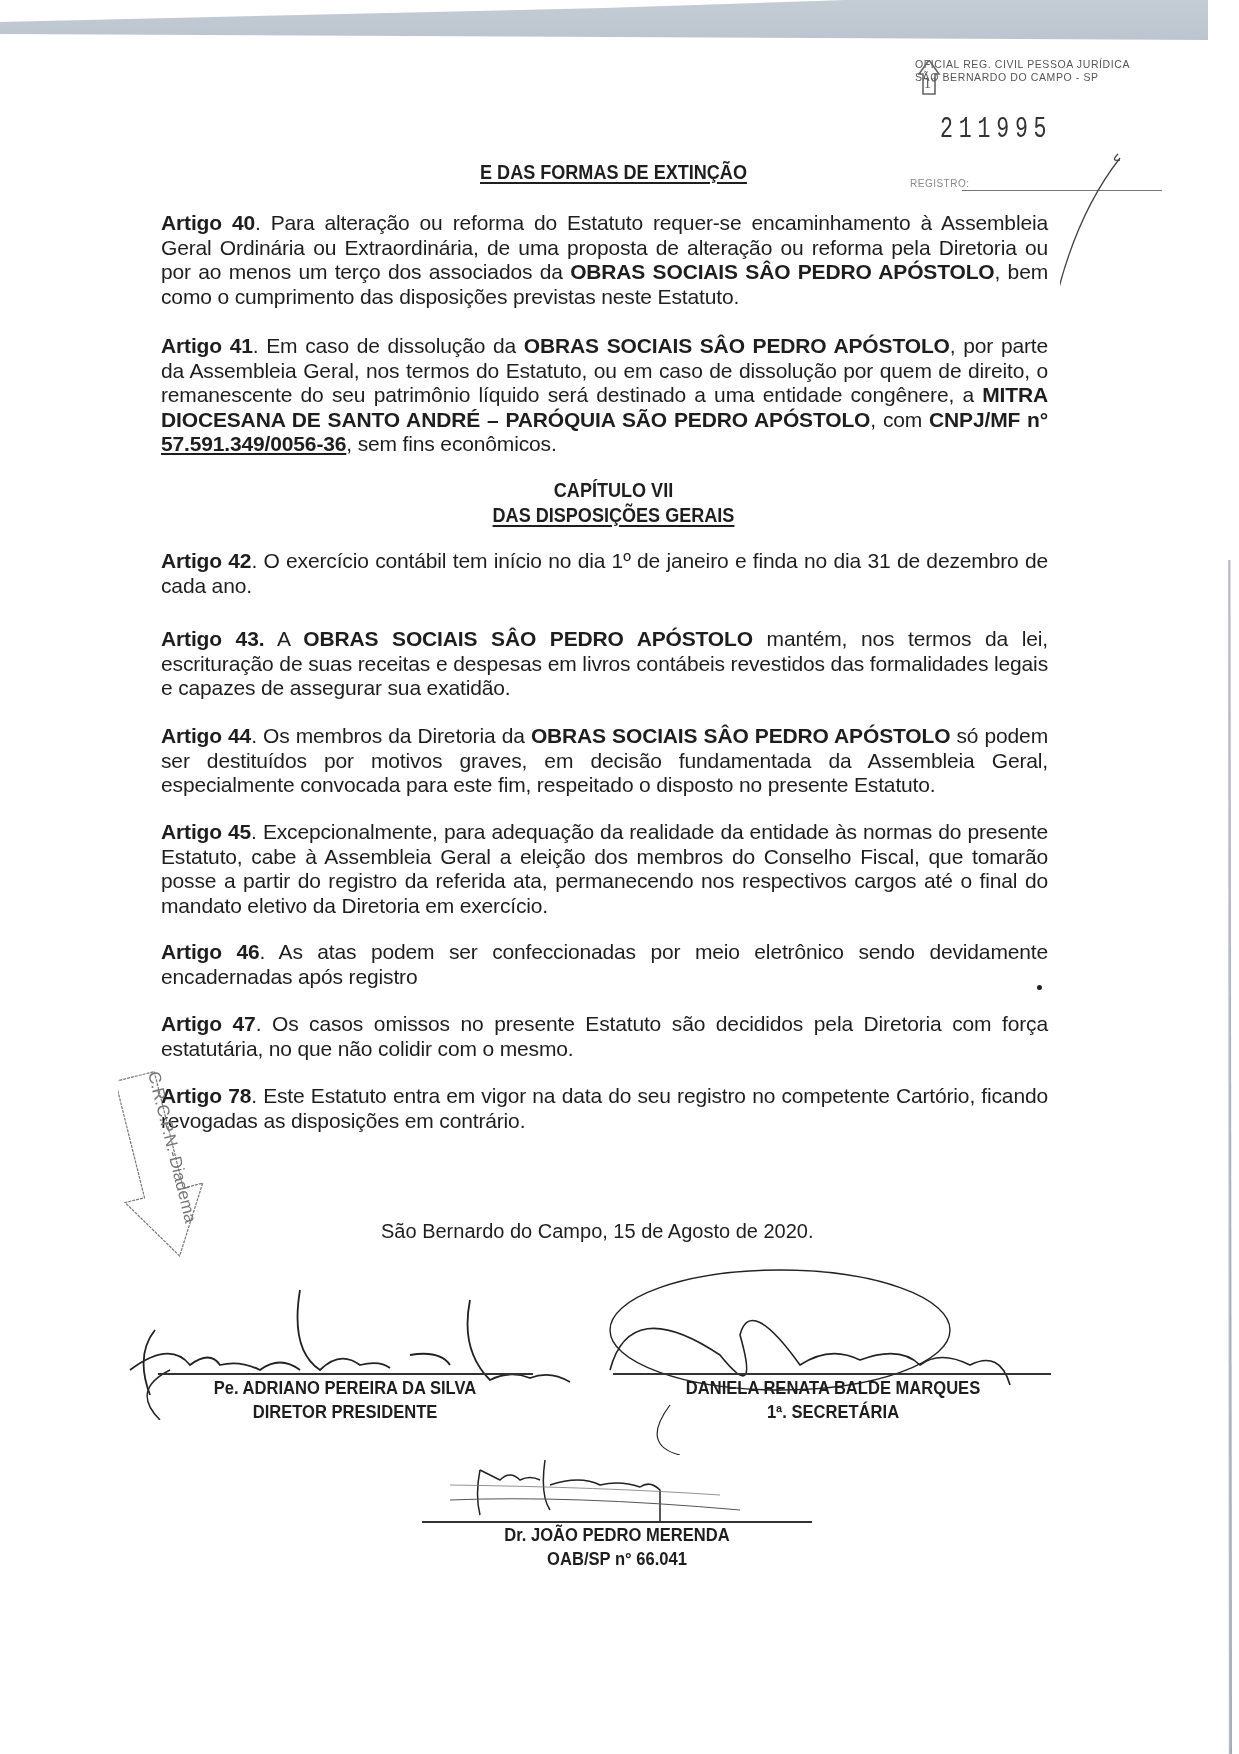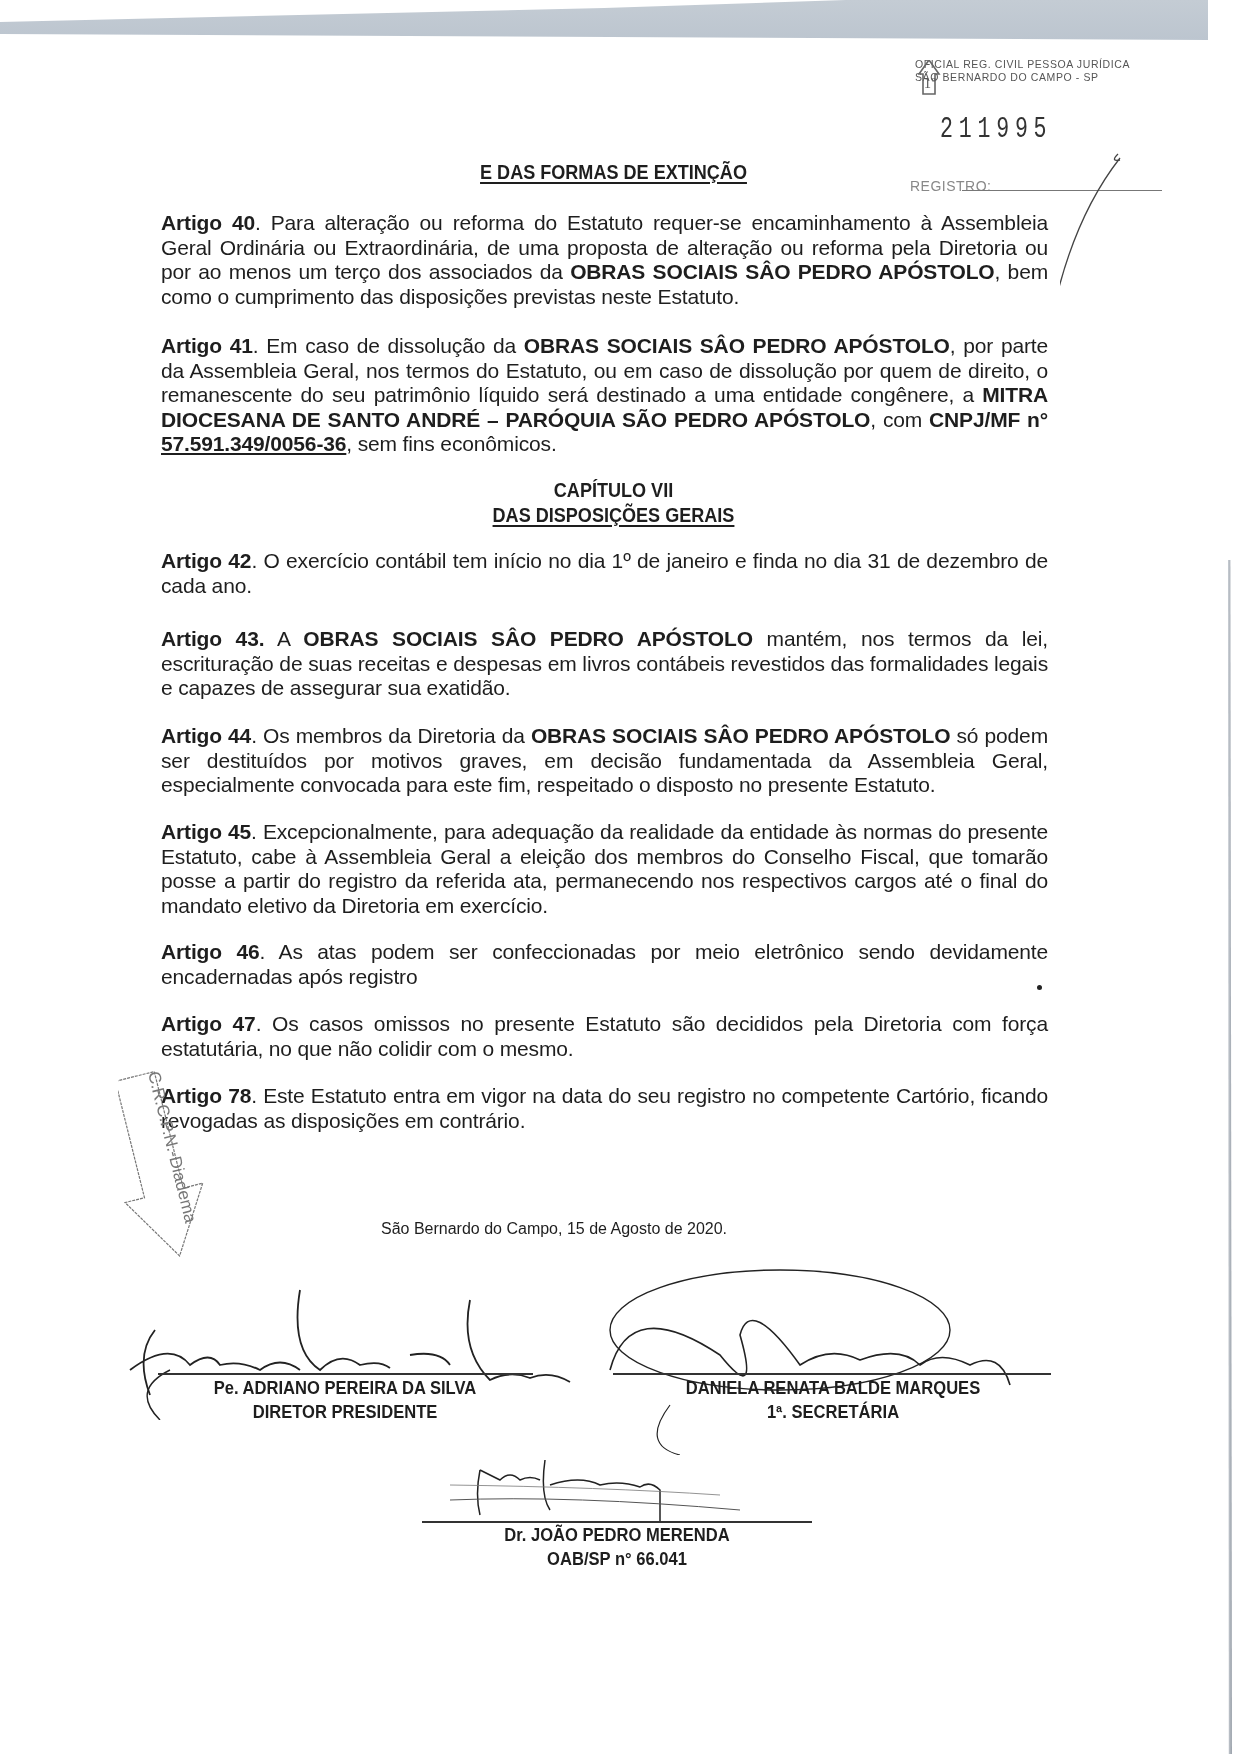--- a/index.html
+++ b/index.html
@@ -24,40 +24,40 @@
       font-size: 10.5px; letter-spacing: 0.6px; color: #555; line-height: 13px;
     }
     .stamp-office .logo { position: absolute; left: 0; top: 2px; width: 28px; height: 36px; }
     .stamp-office .lines { }
     .stamp-number {
       position: absolute; left: 940px; top: 112px;
       font-family: "Liberation Mono", monospace; font-size: 30px; letter-spacing: 8px; color: #333;
       transform: scaleX(0.72); transform-origin: left;
     }
     .stamp-registro {
-      position: absolute; left: 910px; top: 178px; font-size: 14px; letter-spacing: 0.5px; color: #888;
+      position: absolute; left: 910px; top: 178px; font-size: 10px; letter-spacing: 0.5px; color: #888;
     }
     .stamp-registro-line { position: absolute; left: 962px; top: 190px; width: 200px; border-top: 1px solid #777; }
     .stamp-slash { position: absolute; left: 1060px; top: 152px; }
 
     .section-title {
       position: absolute; left: 0; width: 100%; text-align: center;
       font-weight: bold; font-size: 21px; transform: scaleX(0.86);
     }
     .section-title.u span { text-decoration: underline; text-underline-offset: 3px; text-decoration-thickness: 2px; }
 
     .para {
       position: absolute; left: 161px; width: 887px;
       font-size: 21px; line-height: 24.5px; text-align: justify;
       letter-spacing: -0.15px;
     }
     .para b { font-weight: bold; }
     .para .ul { text-decoration: underline; font-weight: bold; }
 
-    .date-line { position: absolute; left: 381px; top: 1220px; font-size: 16px; }
+    .date-line { position: absolute; left: 381px; top: 1220px; font-size: 20px; }
 
     .sig-line { position: absolute; border-top: 2px solid #333; }
     .sig-name { position: absolute; font-weight: bold; font-size: 18px; text-align: center; transform: scaleX(0.92); }
     .cert-stamp { position: absolute; left: 118px; top: 1065px; }
     .dot { position: absolute; left: 1037px; top: 985px; width: 5px; height: 5px; background: #222; border-radius: 50%; }
   </style>
 </head>
 <body>
 
 <div class="scan-top"></div>

